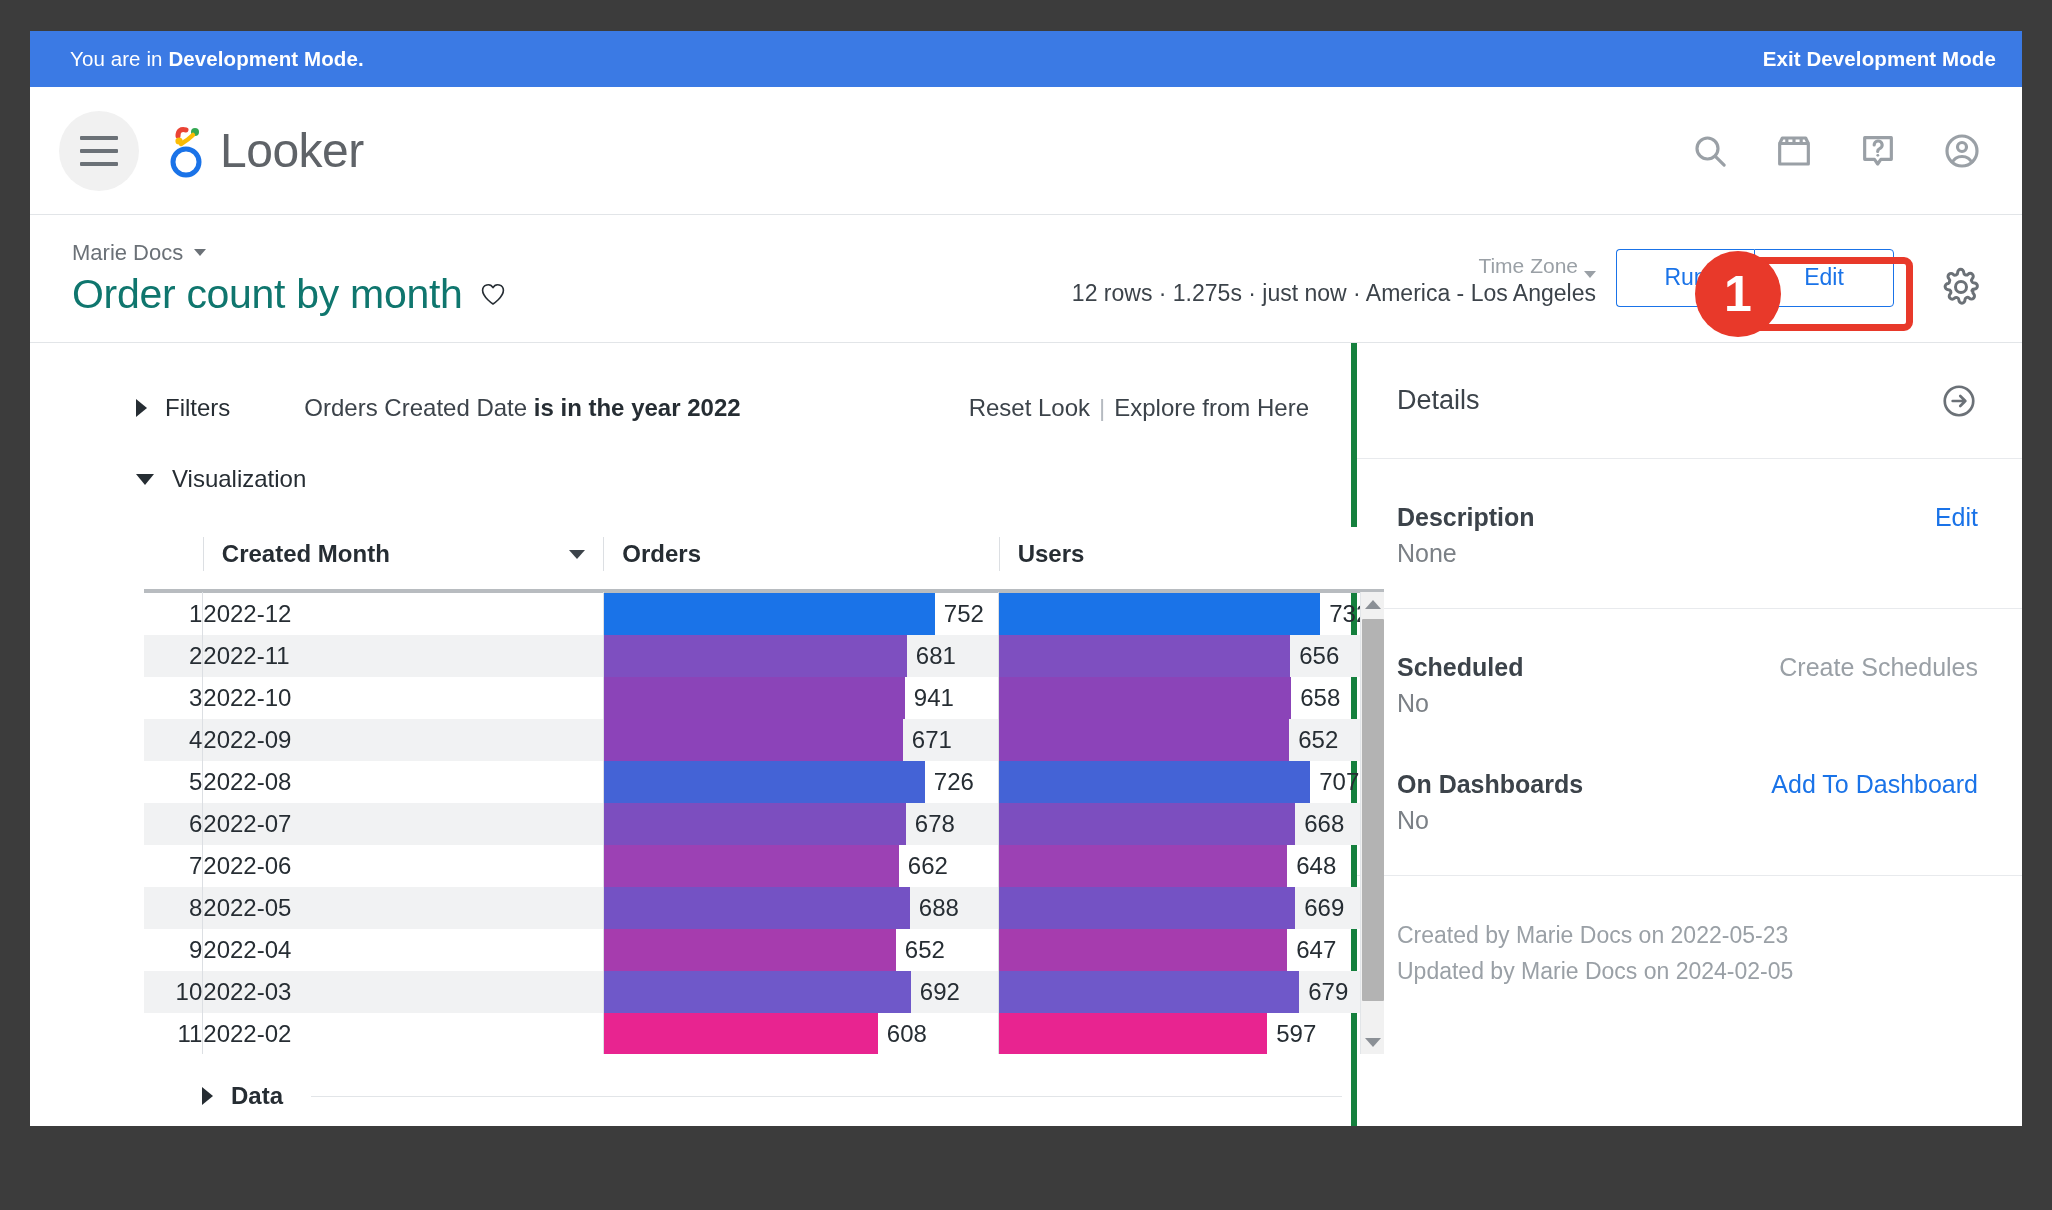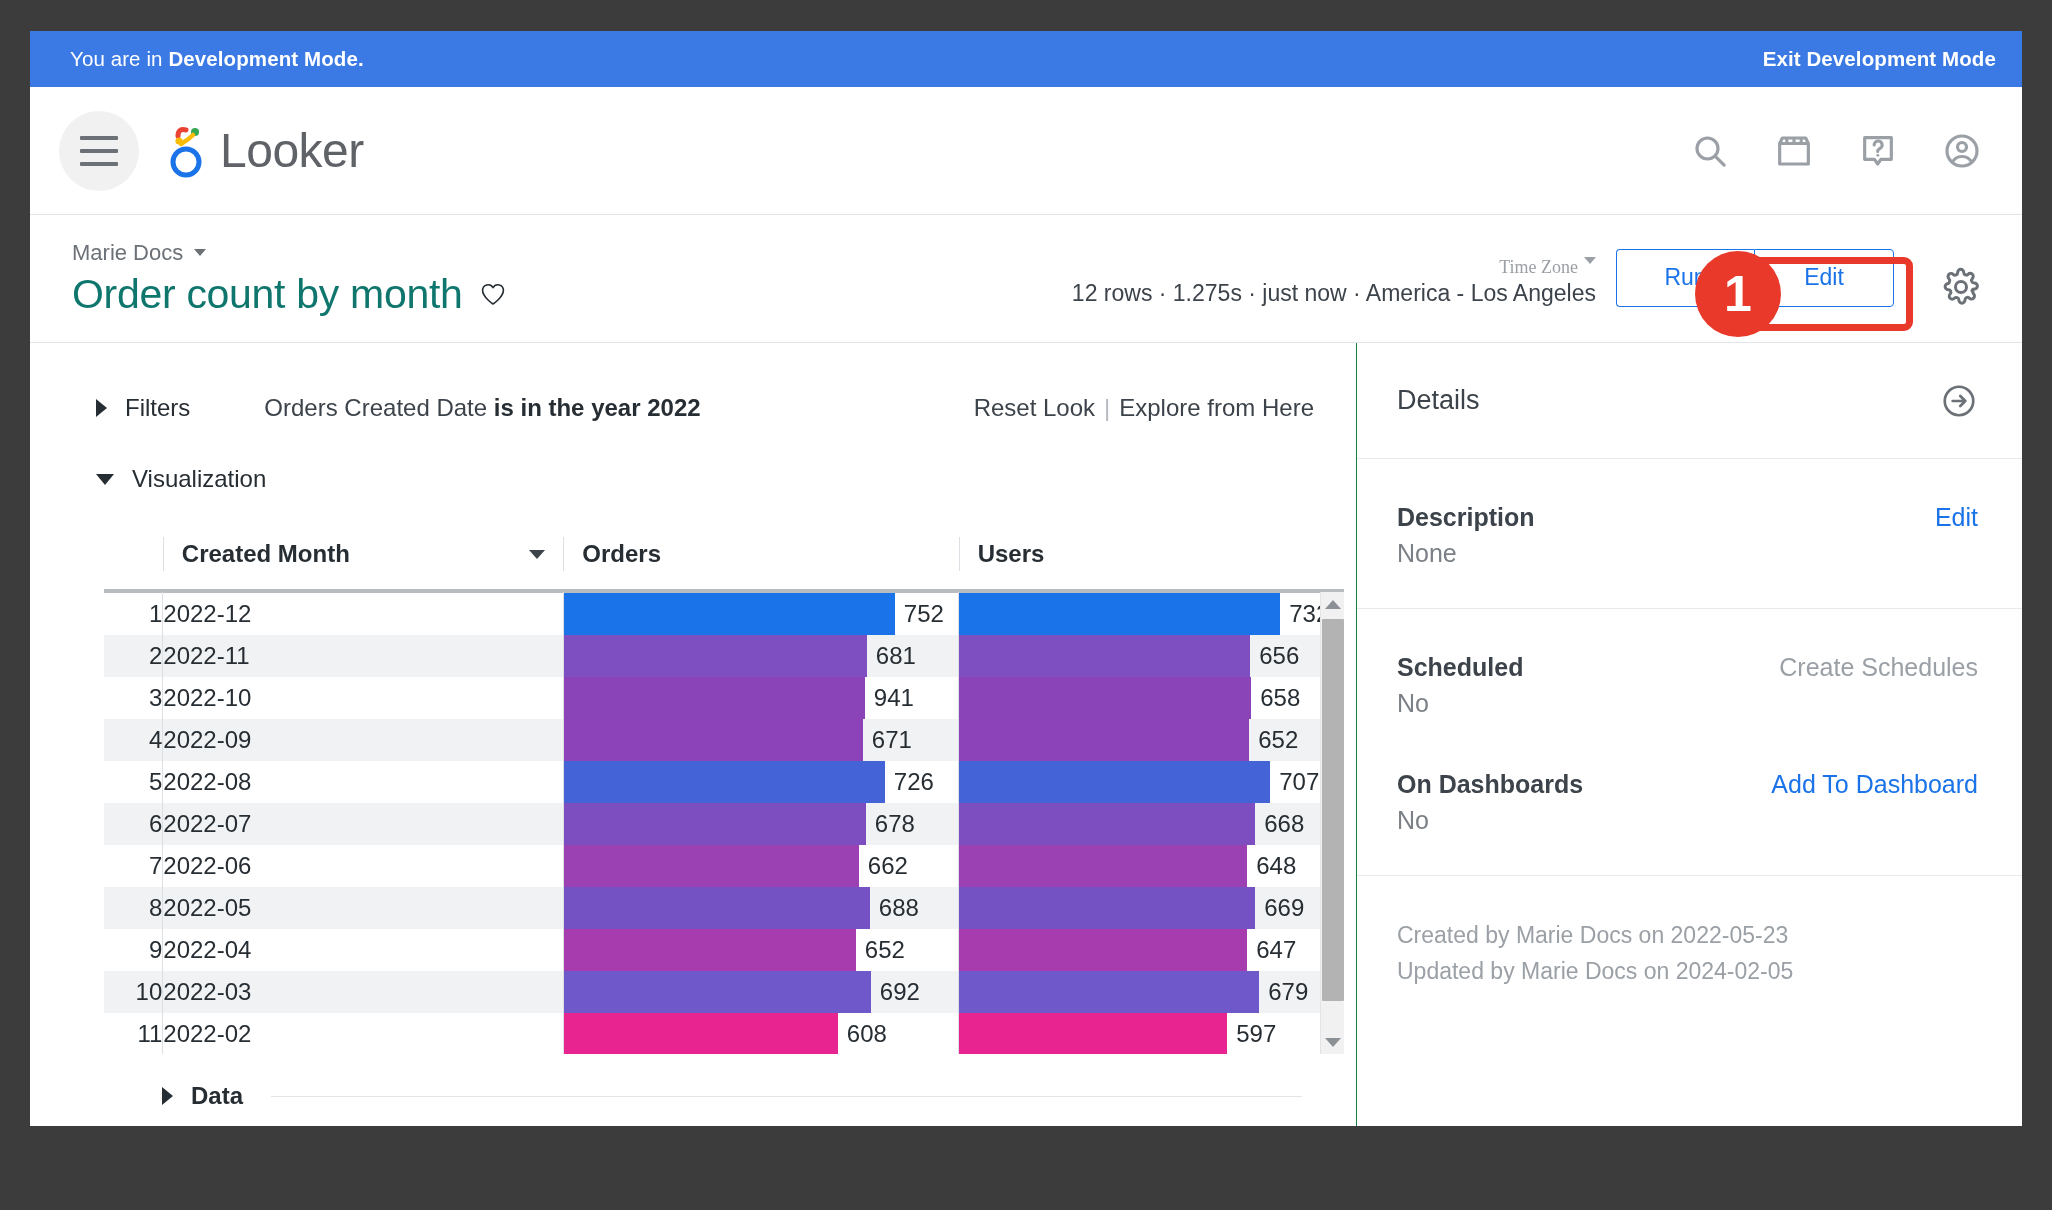--- a/index.html
+++ b/index.html
@@ -74,22 +74,22 @@
   }
   .caret-down { display:inline-block; width:0;height:0;
     border-left:6px solid transparent;border-right:6px solid transparent;border-top:7px solid #6b7177; }
   .page-title-row { display: flex; align-items: center; gap: 17px; }
   .page-title { font-size: 41px; color: #0f766e; font-weight: 400; letter-spacing: -.3px; }
   .heart-icon { width: 26px; height: 26px; color: #262d33; cursor: pointer; }
 
   .subheader-right { margin-left: auto; display: flex; align-items: flex-end; gap: 20px; }
   .meta-block { text-align: right; padding-bottom: 2px; }
   .tz-row {
-    font-size: 18px; color: #9aa0a6; display: flex; align-items: flex-start;
-    justify-content: flex-end; gap: 6px; cursor: pointer; margin-bottom: 2px; font-family: Liberation Serif, serif;
+    font-size: 21px; color: #9aa0a6; display: flex; align-items: flex-end;
+    justify-content: flex-end; gap: 6px; cursor: pointer; margin-bottom: 2px;
   }
   .tz-caret { display:inline-block; width:0;height:0;
     border-left:6px solid transparent;border-right:6px solid transparent;border-top:7px solid #9aa0a6; }
   .run-meta { font-size: 23px; color: #3c434a; white-space: nowrap; }
 
   .btn-group { display: flex; align-items: center; gap: 0; padding-bottom: 2px; }
   .btn {
     height: 58px; min-width: 136px;
     border: 1px solid #1a73e8; background: #fff; color: #1a73e8;
     font-size: 23px; font-family: inherit; cursor: pointer;
@@ -106,21 +106,21 @@
   }
   .annot-badge {
     position: absolute; width: 86px; height: 86px; border-radius: 50%;
     background: #e8392a; color: #fff; font-size: 50px; font-weight: 700;
     display: flex; align-items: center; justify-content: center;
     pointer-events: none;
   }
 
   
   .body-cols { display: flex; height: calc(1140px - 56px - 129px - 129px); }
-  .main-col { width: 1327px; border-right: 1px solid #15803d; position: relative; }
+  .main-col { width: 1327px; border-right: 6px solid #15803d; position: relative; padding-left: 40px; }
   .details-col { flex: 1; }
 
   
   .filters-row {
     display: flex; align-items: center; height: 82px; padding: 0 42px 0 66px;
     margin-top: 24px;
   }
   .sect-toggle { display: flex; align-items: center; gap: 18px; cursor: pointer; }
   .tri-right { width:0;height:0;border-top:9px solid transparent;border-bottom:9px solid transparent;border-left:11px solid #262d33; }
   .tri-down { width:0;height:0;border-left:9px solid transparent;border-right:9px solid transparent;border-top:11px solid #262d33; }

